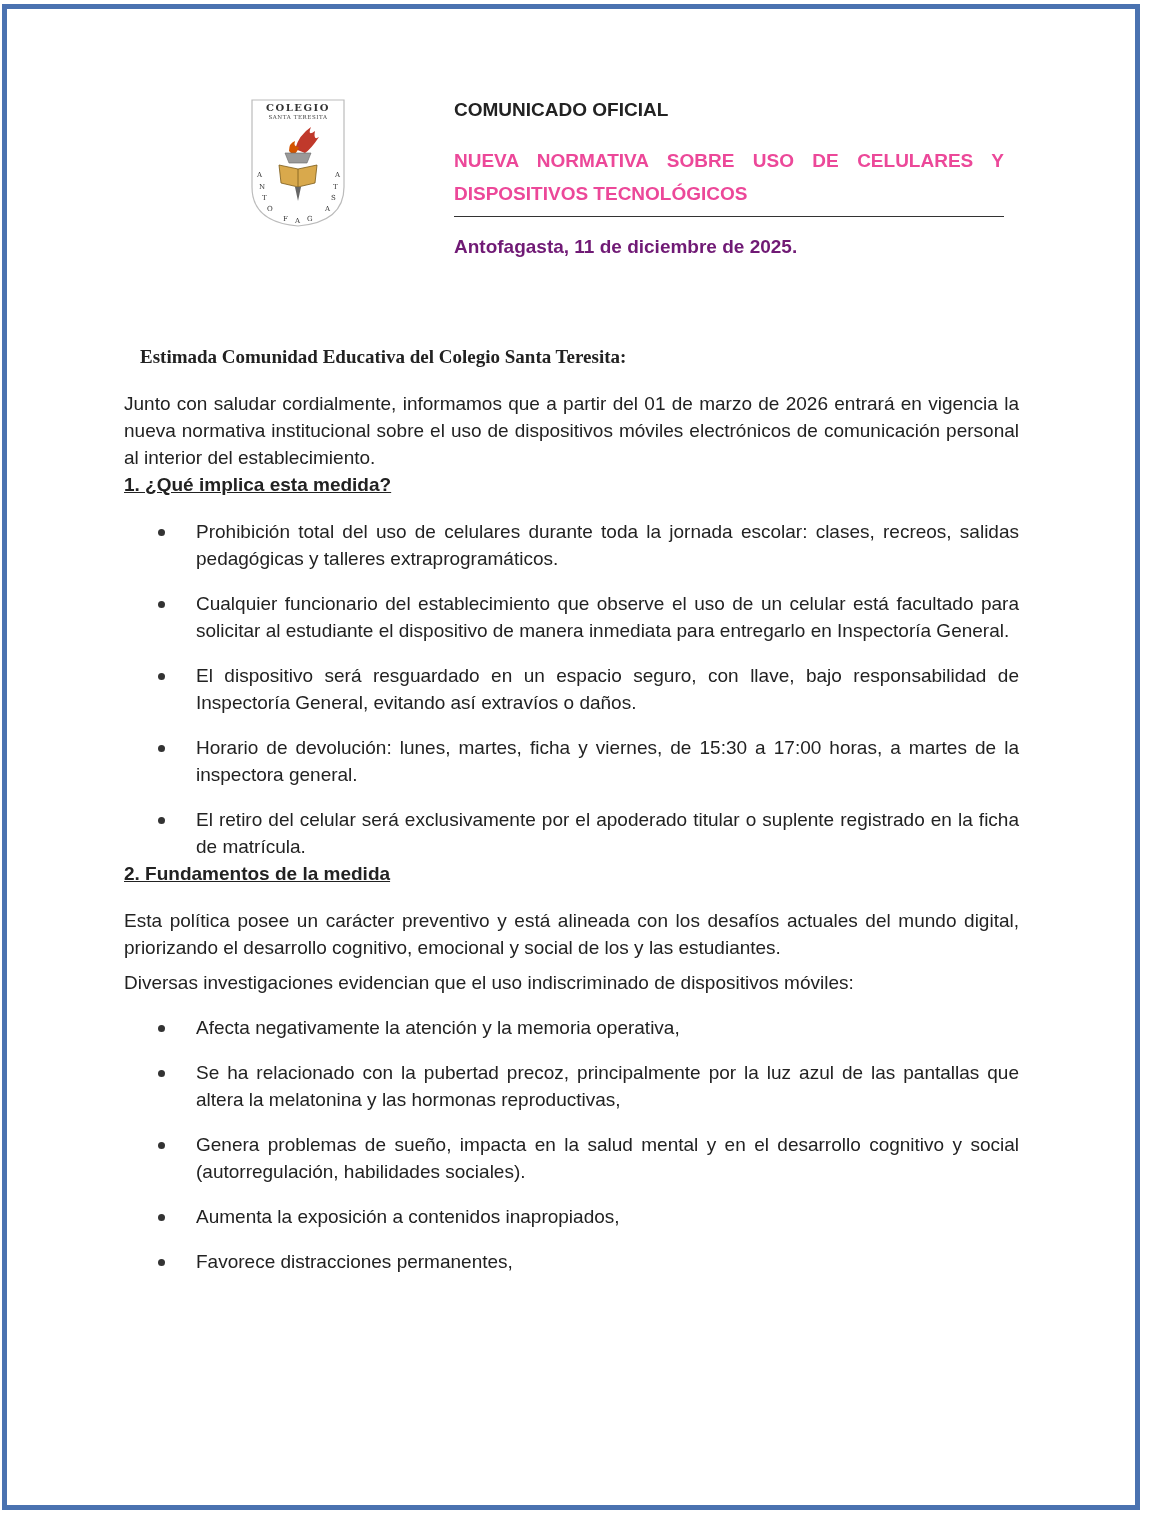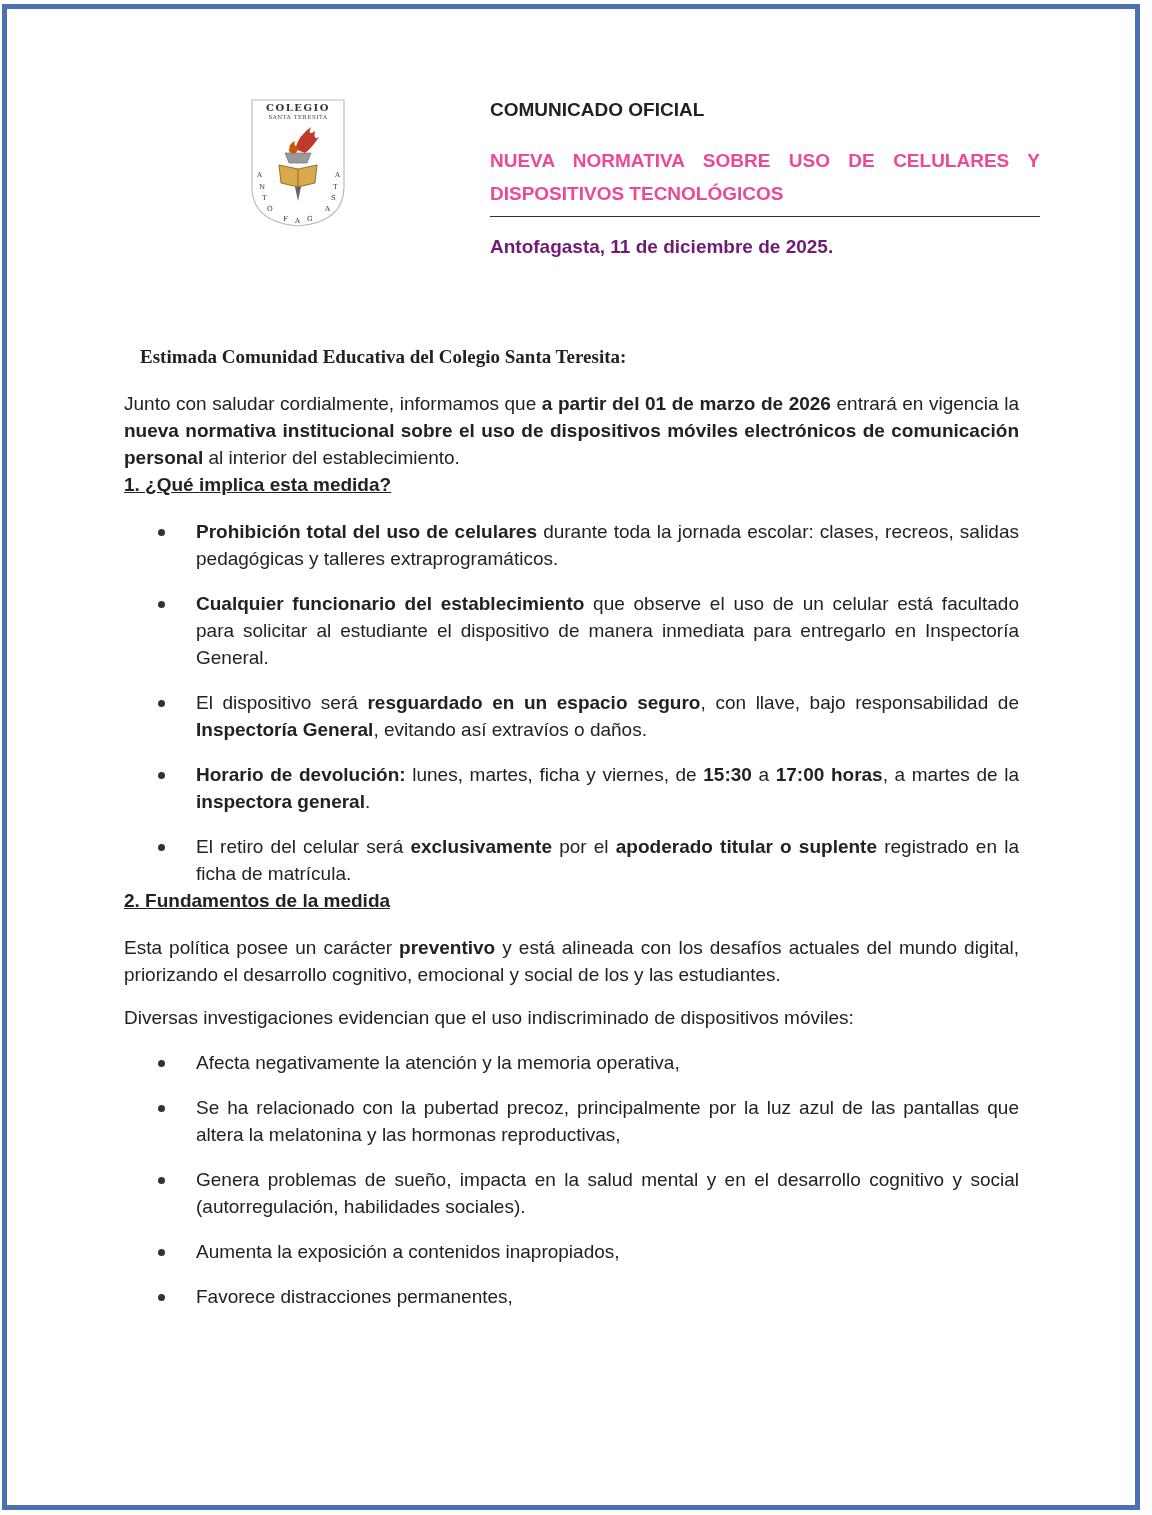--- a/index.html
+++ b/index.html
@@ -9,21 +9,21 @@
       color: #1f1f1f;
     }
     .page-frame {
       position: absolute; left: 2px; top: 4px; width: 1138px; height: 1506px;
       box-sizing: border-box; border: 5px solid #4a72b0;
     }
     .logo {
       position: absolute; left: 249px; top: 97px; width: 98px; height: 132px;
     }
     .header-block {
-      position: absolute; left: 490px; top: 96px; width: 550px;
+      position: absolute; left: 454px; top: 96px; width: 550px;
     }
     .doc-type {
       font-size: 19px; font-weight: bold; margin: 0; line-height: 28px; color: #222;
     }
     .doc-title {
       margin: 20px 0 0 0; font-size: 19px; font-weight: bold; line-height: 33px;
       color: #ec4899; text-align: justify; text-align-last: left;
     }
     .doc-title .line1 { display: block; text-align: justify; text-align-last: justify; word-spacing: 4px; }
     .header-rule {
@@ -45,21 +45,21 @@
     .sec2 { margin-top: 45px; }
     ul.bullets { list-style: none; margin: 0; padding: 0; }
     ul.bullets li {
       position: relative; padding-left: 72px; margin-top: 18px; text-align: justify;
     }
     ul.bullets.first-gap li:first-child { margin-top: 20px; }
     ul.bullets li .dot {
       position: absolute; left: 34px; top: 11px; width: 7px; height: 7px;
       border-radius: 50%; background: #333;
     }
-    b { font-weight: bold; }
+    b { font-weight: normal; }
     .logo-text { font-family: "DejaVu Serif", serif; }
   </style>
 </head>
 <body>
 
 <div class="page-frame"></div>
 
 <div class="logo">
   <svg width="98" height="132" viewBox="0 0 98 132">
     <path d="M3 3 L95 3 L95 90 Q95 125 49 129 Q3 125 3 90 Z" fill="#fff" stroke="#bbb" stroke-width="1.2"></path>
@@ -111,21 +111,21 @@
   <ul class="bullets first-gap">
     <li><span class="dot"></span><b>Prohibición total del uso de celulares</b><span> durante toda la jornada escolar: clases, recreos, salidas pedagógicas y talleres extraprogramáticos.</span></li>
     <li><span class="dot"></span><b>Cualquier funcionario del establecimiento</b><span> que observe el uso de un celular está facultado para solicitar al estudiante el dispositivo de manera inmediata para entregarlo en Inspectoría General.</span></li>
     <li><span class="dot"></span><span>El dispositivo será </span><b>resguardado en un espacio seguro</b><span>, con llave, bajo responsabilidad de </span><b>Inspectoría General</b><span>, evitando así extravíos o daños.</span></li>
     <li><span class="dot"></span><b>Horario de devolución:</b><span> lunes, martes, ficha y viernes, de </span><b>15:30</b><span> a </span><b>17:00 horas</b><span>, a martes de la </span><b>inspectora general</b><span>.</span></li>
     <li><span class="dot"></span><span>El retiro del celular será </span><b>exclusivamente</b><span> por el </span><b>apoderado titular o suplente</b><span> registrado en la ficha de matrícula.</span></li>
   </ul>
 
   <h2 class="section sec2">2. Fundamentos de la medida</h2>
   <p class="para"><span>Esta política posee un carácter </span><b>preventivo</b><span> y está alineada con los desafíos actuales del mundo digital, priorizando el desarrollo cognitivo, emocional y social de los y las estudiantes.</span></p>
-  <p class="para" style="margin-top:16px;">Diversas investigaciones evidencian que el uso indiscriminado de dispositivos móviles:</p>
+  <p class="para" style="margin-top:8px;">Diversas investigaciones evidencian que el uso indiscriminado de dispositivos móviles:</p>
   <ul class="bullets" style="margin-top:2px;">
     <li><span class="dot"></span><span>Afecta negativamente la atención y la memoria operativa,</span></li>
     <li><span class="dot"></span><span>Se ha relacionado con la pubertad precoz, principalmente por la luz azul de las pantallas que altera la melatonina y las hormonas reproductivas,</span></li>
     <li><span class="dot"></span><span>Genera problemas de sueño, impacta en la salud mental y en el desarrollo cognitivo y social (autorregulación, habilidades sociales).</span></li>
     <li><span class="dot"></span><span>Aumenta la exposición a contenidos inapropiados,</span></li>
     <li><span class="dot"></span><span>Favorece distracciones permanentes,</span></li>
   </ul>
 </div>
 
 </body></html>

